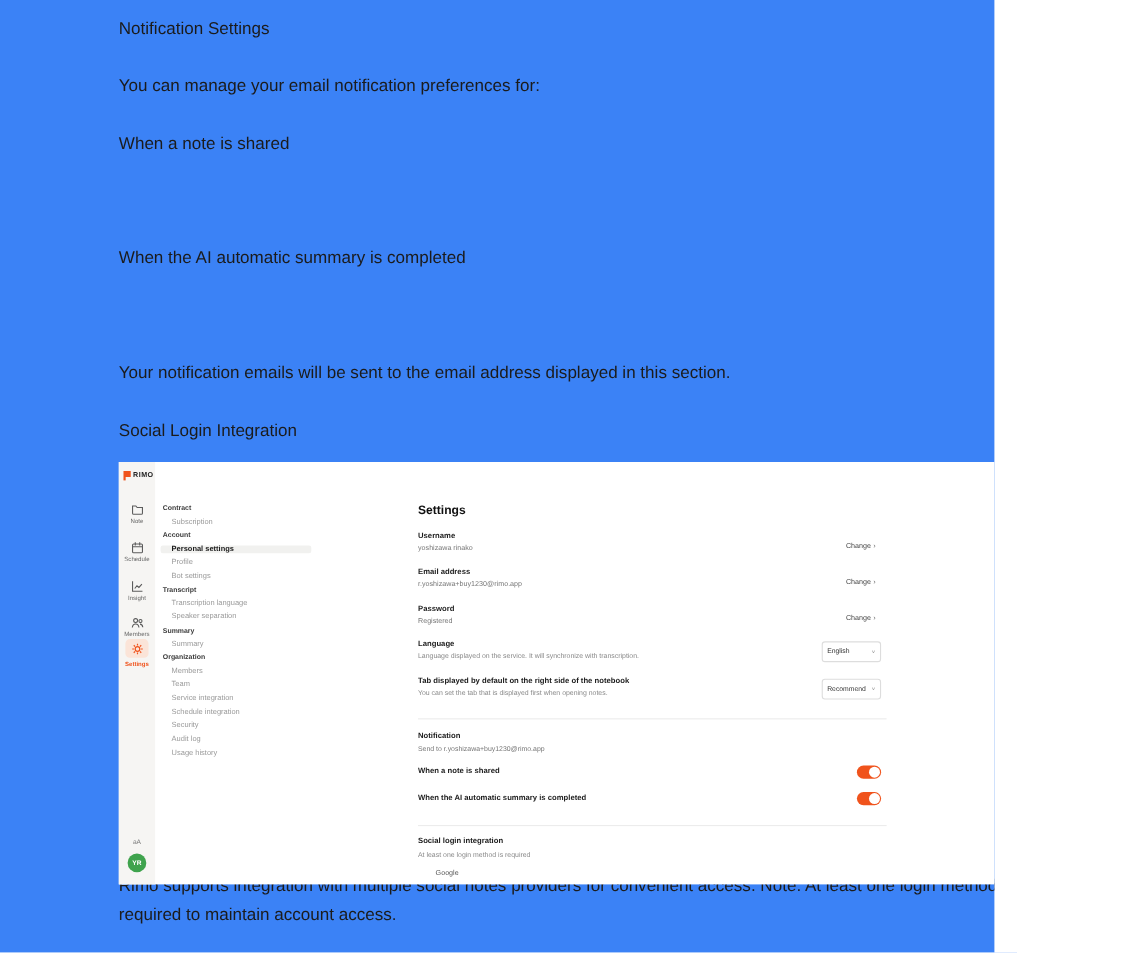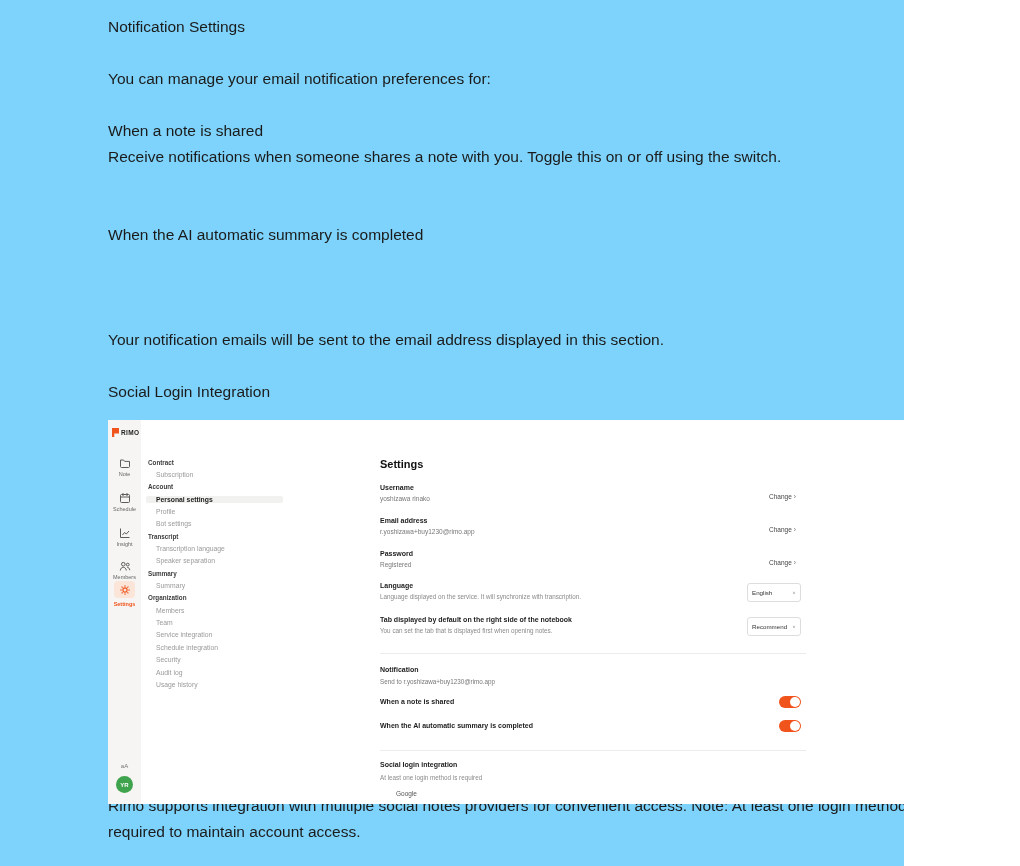--- a/index.html
+++ b/index.html
@@ -1,18 +1,18 @@
 <!DOCTYPE html>
 <html><head>
 <meta charset="utf-8">
 <style>
   * { margin:0; padding:0; box-sizing:border-box; }
   html,body { background:#fff; }
   .page {
-    position:relative; width:904px; height:866px; background:#7dd3fc;
+    position:relative; width:904px; height:866px; background:#3b82f6;
     font-family:"Liberation Sans", sans-serif; color:#1d1d1d; overflow:hidden;
   }
   
   .doc p { position:absolute; left:108px; width:815px; font-size:15.5px; line-height:26px; color:#1b1b1b; }
   .p-h1   { top:14px; }
   .p-intro{ top:66px; }
   .p-b1   { top:118px; }
   .p-b2   { top:222px; }
   .p-note { top:327px; }
   .p-h2   { top:379px; }
@@ -79,21 +79,21 @@
   .sb-thumb { position:absolute; left:1px; top:10px; width:5px; height:168px; background:#8f8f8f; border-radius:2px; }
 </style>
 </head>
 <body>
 
 <div class="page">
 
   <div class="doc">
     <p class="p-h1">Notification Settings</p>
     <p class="p-intro">You can manage your email notification preferences for:</p>
-    <p class="p-b1"><span>When a note is shared</span><br><span>Receive notifications when someone shares a note with you. Toggle this on or off using the switch.</span></p>
+    <p class="p-b1"><span>When a note is shared</span><br></p>
     <p class="p-b2"><span>When the AI automatic summary is completed</span><br></p>
     <p class="p-note">Your notification emails will be sent to the email address displayed in this section.</p>
     <p class="p-h2">Social Login Integration</p>
     <p class="p-outro">Rimo supports integration with multiple social notes providers for convenient access. Note: At least one login method is required to maintain account access.</p>
   </div>
 
   <div class="shot">
 
     <div class="rail">
       <div class="logo">

